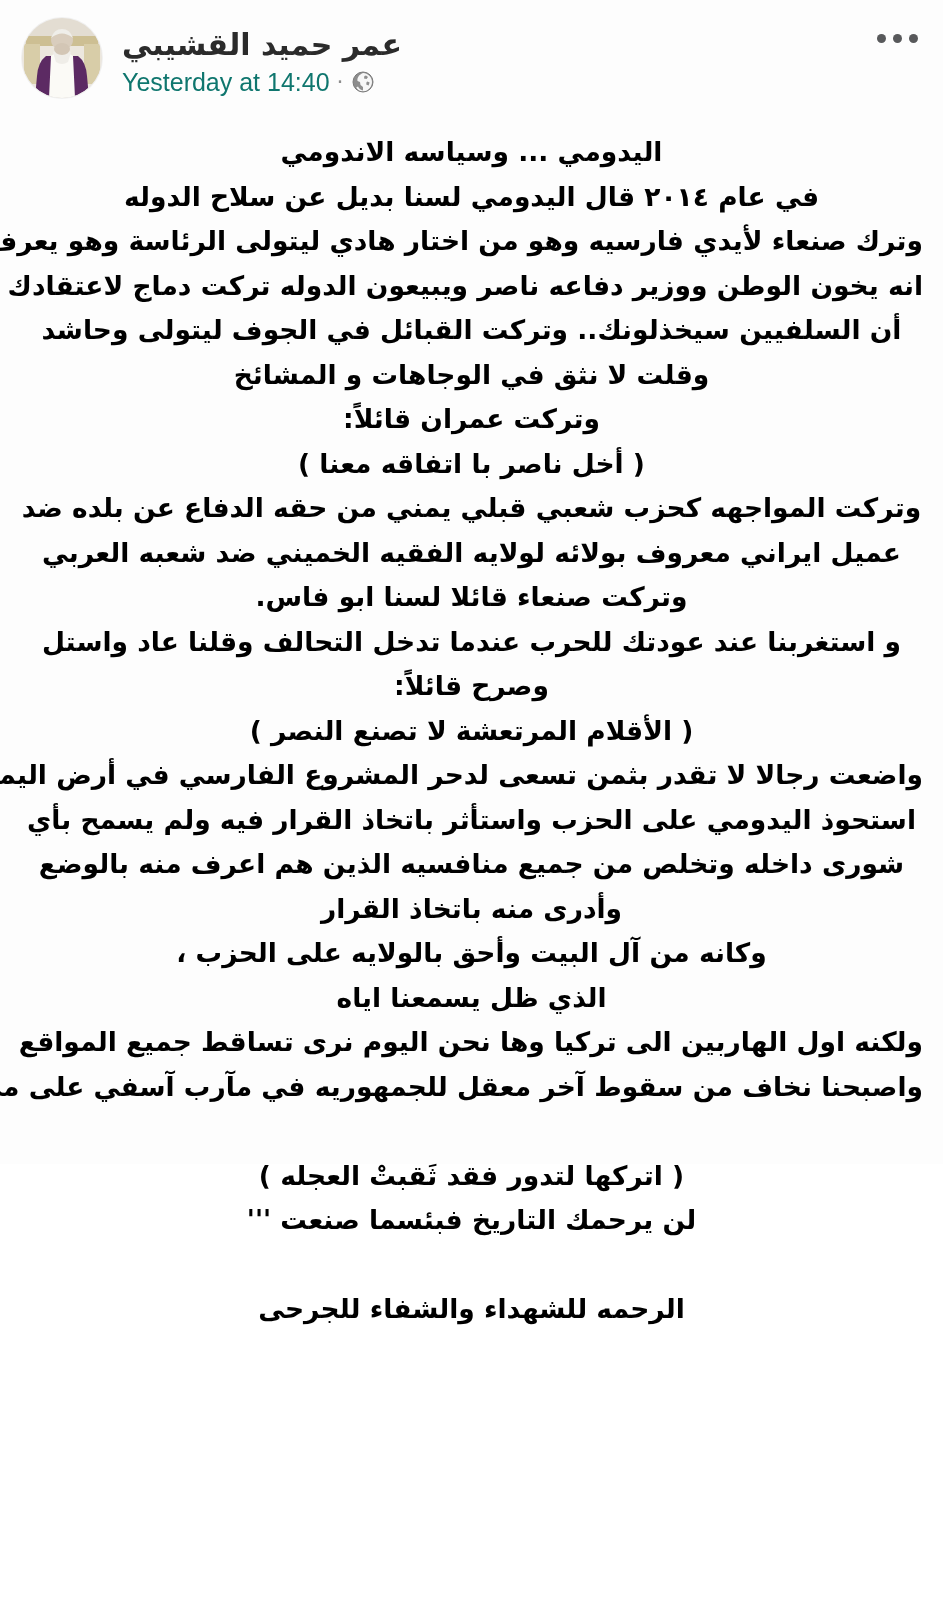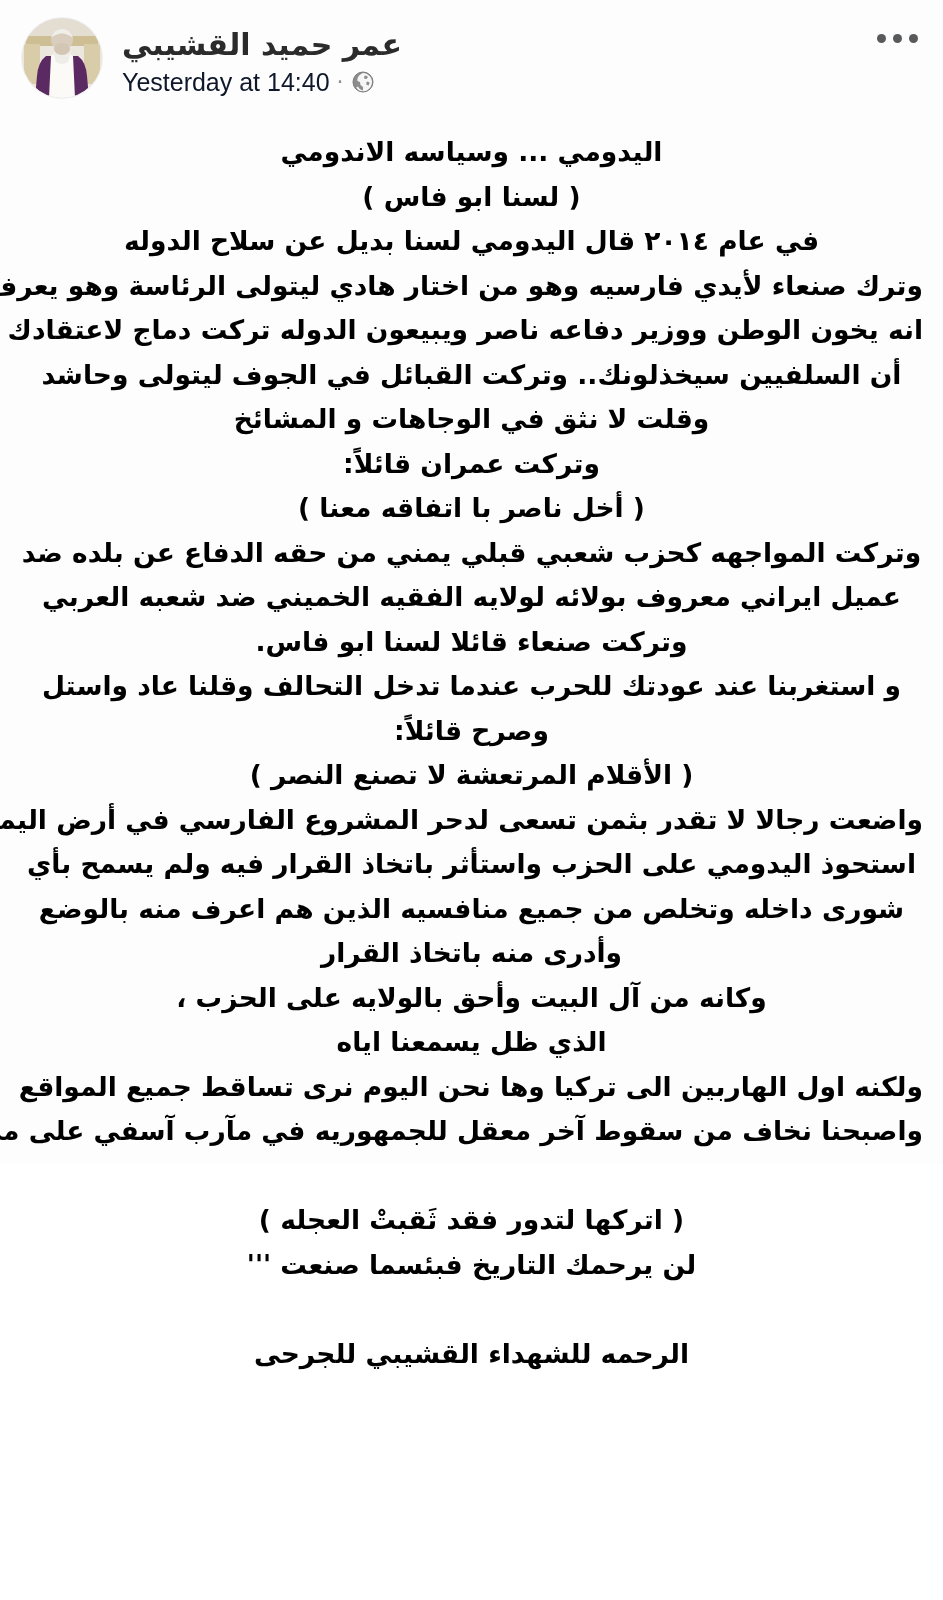--- a/index.html
+++ b/index.html
@@ -73,21 +73,21 @@
     display: flex;
     flex-direction: row;
     align-items: center;
     gap: 7px;
     margin-top: 4px;
     direction: ltr;
   }
   .timestamp {
     font-family: "Liberation Sans", sans-serif;
     font-size: 25px;
-    color: #0f172a;
+    color: #0f766e;
     font-weight: 400;
     white-space: nowrap;
   }
   .meta-dot {
     color: #8d8d8d;
     font-size: 22px;
     line-height: 1;
   }
   .globe-icon { display:block; width:24px; height:24px; flex:0 0 24px; }
 
@@ -182,21 +182,20 @@
 
     <div class="menu-dots">
       <span></span>
       <span></span>
       <span></span>
     </div>
   </div>
 
   <div class="post-body">
     <p>اليدومي ...  وسياسه الاندومي</p>
-    <p>( لسنا ابو فاس )</p>
     <p>في عام ٢٠١٤  قال اليدومي لسنا بديل عن سلاح الدوله</p>
     <p>وترك صنعاء لأيدي فارسيه وهو من اختار هادي  ليتولى الرئاسة  وهو يعرف</p>
     <p>انه يخون الوطن  ووزير دفاعه ناصر  ويبيعون الدوله  تركت دماج  لاعتقادك</p>
     <p>أن السلفيين سيخذلونك..   وتركت القبائل في الجوف ليتولى وحاشد</p>
     <p>وقلت لا نثق في الوجاهات و المشائخ</p>
     <p>وتركت عمران قائلاً:</p>
     <p>( أخل  ناصر با اتفاقه معنا )</p>
     <p>وتركت  المواجهه كحزب  شعبي  قبلي يمني من حقه الدفاع عن بلده ضد</p>
     <p>عميل ايراني معروف بولائه  لولايه الفقيه الخميني ضد شعبه العربي</p>
     <p>وتركت صنعاء قائلا لسنا ابو فاس.</p>
@@ -208,18 +207,18 @@
     <p>شورى داخله وتخلص من جميع منافسيه الذين هم اعرف منه بالوضع</p>
     <p>وأدرى منه باتخاذ القرار</p>
     <p>وكانه من آل البيت وأحق بالولايه على الحزب ،</p>
     <p>الذي ظل يسمعنا اياه</p>
     <p>ولكنه اول الهاربين الى تركيا وها نحن اليوم نرى تساقط جميع المواقع</p>
     <p>واصبحنا نخاف من سقوط آخر معقل للجمهوريه في مآرب آسفي على من</p>
     <p class="blank"></p>
     <p>( اتركها  لتدور  فقد ثَقبتْ العجله )</p>
     <p>لن يرحمك التاريخ  فبئسما صنعت '''</p>
     <p class="blank"></p>
-    <p>الرحمه للشهداء القشيبي للجرحى</p>
+    <p>الرحمه للشهداء والشفاء للجرحى</p>
     <p class="blank"></p>
 
   </div>
 
 </div>
 
 </body></html>

